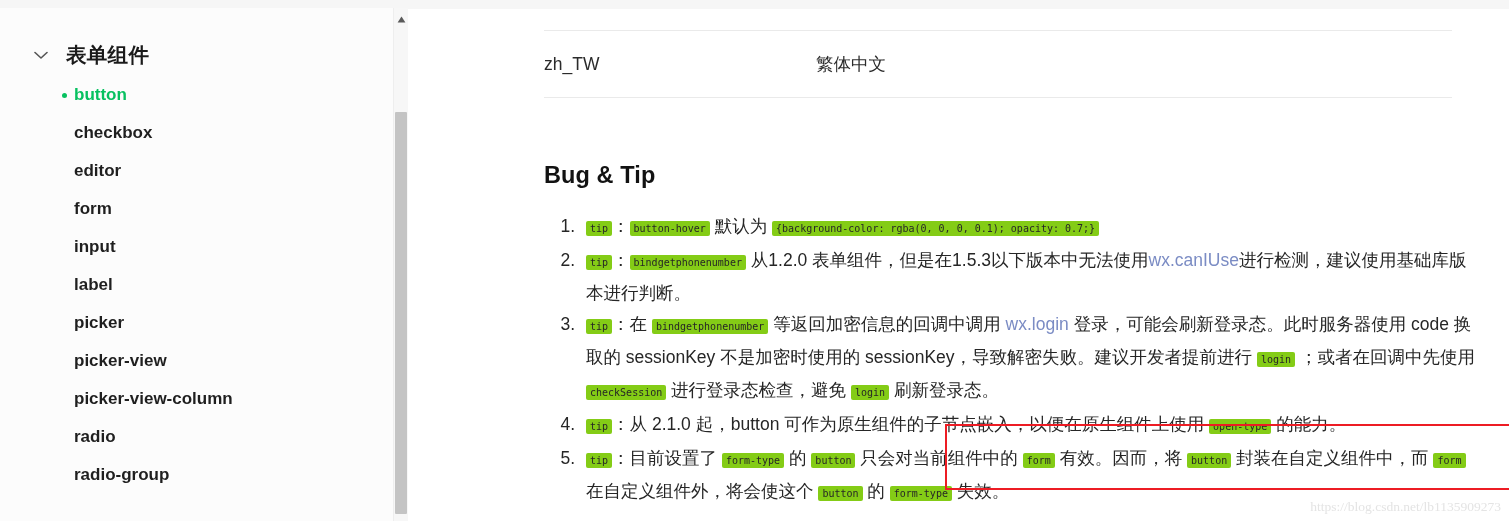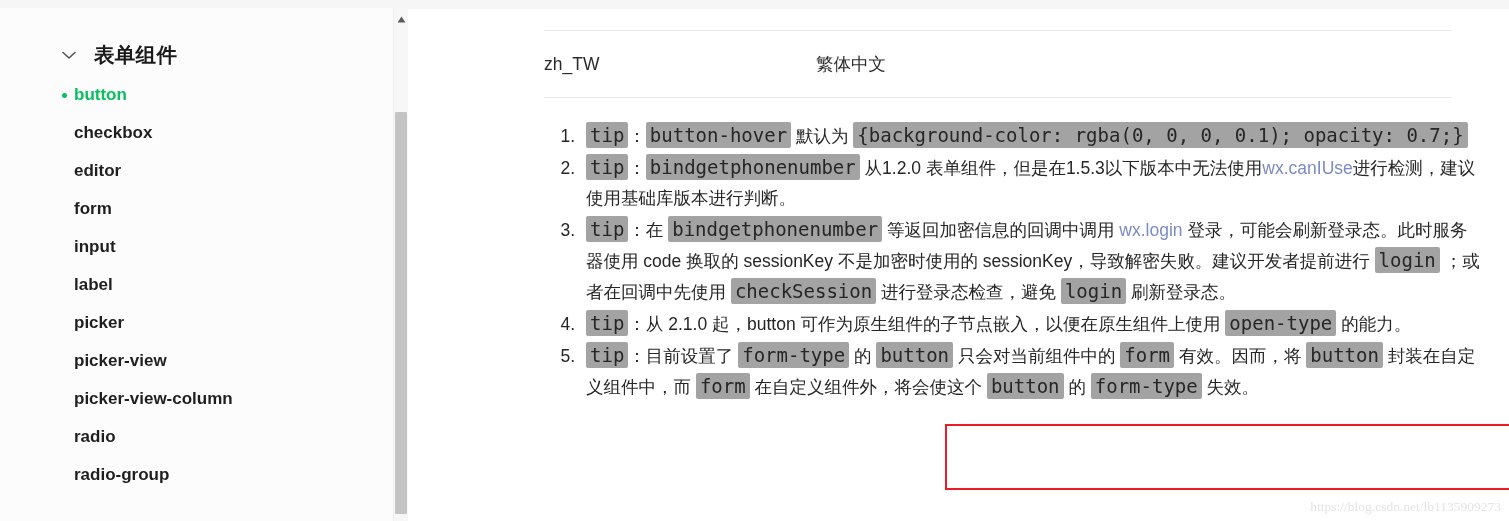--- a/index.html
+++ b/index.html
@@ -34,21 +34,21 @@
     height: 8px;
     background: #f6f6f6;
     width: 100%;
   }
   .sidebar-inner {
     padding-top: 26px;
   }
   .tree-group {
     display: flex;
     align-items: center;
-    padding-left: 60px;
+    padding-left: 32px;
     height: 42px;
   }
   .chevron {
     width: 18px;
     height: 18px;
     margin-right: 16px;
     flex: 0 0 18px;
     display: flex;
     align-items: center;
     justify-content: center;
@@ -173,22 +173,22 @@
     color: #262626;
     margin-bottom: 1px;
     padding-left: 6px;
   }
   ol.tips > li::marker {
     font-size: 17.5px;
     color: #262626;
   }
   code.ic {
     font-family: "DejaVu Sans Mono", "Liberation Mono", monospace;
-    font-size: 19px;
-    background: #a3a3a3;
+    font-size: 10px;
+    background: #84cc16;
     color: #262626;
     padding: 2px 4px;
     border-radius: 2px;
     white-space: nowrap;
   }
   a.lnk {
     color: #7b8cc4;
     text-decoration: none;
   }
 
@@ -287,20 +287,21 @@
 
       <table class="tbl">
         <tbody id="tbl-body">
             <tr>
               <td class="c1">zh_TW</td>
               <td>繁体中文</td>
             </tr>
           </tbody>
       </table>
 
+      <h2 class="section-title">Bug &amp; Tip</h2>
 
       <ol class="tips" id="tips-list">
           <li><code class="ic">tip</code><span>：</span><code class="ic">button-hover</code><span> 默认为 </span><code class="ic">{background-color: rgba(0, 0, 0, 0.1); opacity: 0.7;}</code></li>
           <li><code class="ic">tip</code><span>：</span><code class="ic">bindgetphonenumber</code><span> 从1.2.0 表单组件，但是在1.5.3以下版本中无法使用</span><a class="lnk" href="#">wx.canIUse</a><span>进行检测，建议使用基础库版本进行判断。</span></li>
           <li><code class="ic">tip</code><span>：在 </span><code class="ic">bindgetphonenumber</code><span> 等返回加密信息的回调中调用 </span><a class="lnk" href="#">wx.login</a><span> 登录，可能会刷新登录态。此时服务器使用 code 换取的 sessionKey 不是加密时使用的 sessionKey，导致解密失败。建议开发者提前进行 </span><code class="ic">login</code><span> ；或者在回调中先使用 </span><code class="ic">checkSession</code><span> 进行登录态检查，避免 </span><code class="ic">login</code><span> 刷新登录态。</span></li>
           <li><code class="ic">tip</code><span>：从 2.1.0 起，button 可作为原生组件的子节点嵌入，以便在原生组件上使用 </span><code class="ic">open-type</code><span> 的能力。</span></li>
           <li><code class="ic">tip</code><span>：目前设置了 </span><code class="ic">form-type</code><span> 的 </span><code class="ic">button</code><span> 只会对当前组件中的 </span><code class="ic">form</code><span> 有效。因而，将 </span><code class="ic">button</code><span> 封装在自定义组件中，而 </span><code class="ic">form</code><span> 在自定义组件外，将会使这个 </span><code class="ic">button</code><span> 的 </span><code class="ic">form-type</code><span> 失效。</span></li>
         </ol>
     </div>
 

